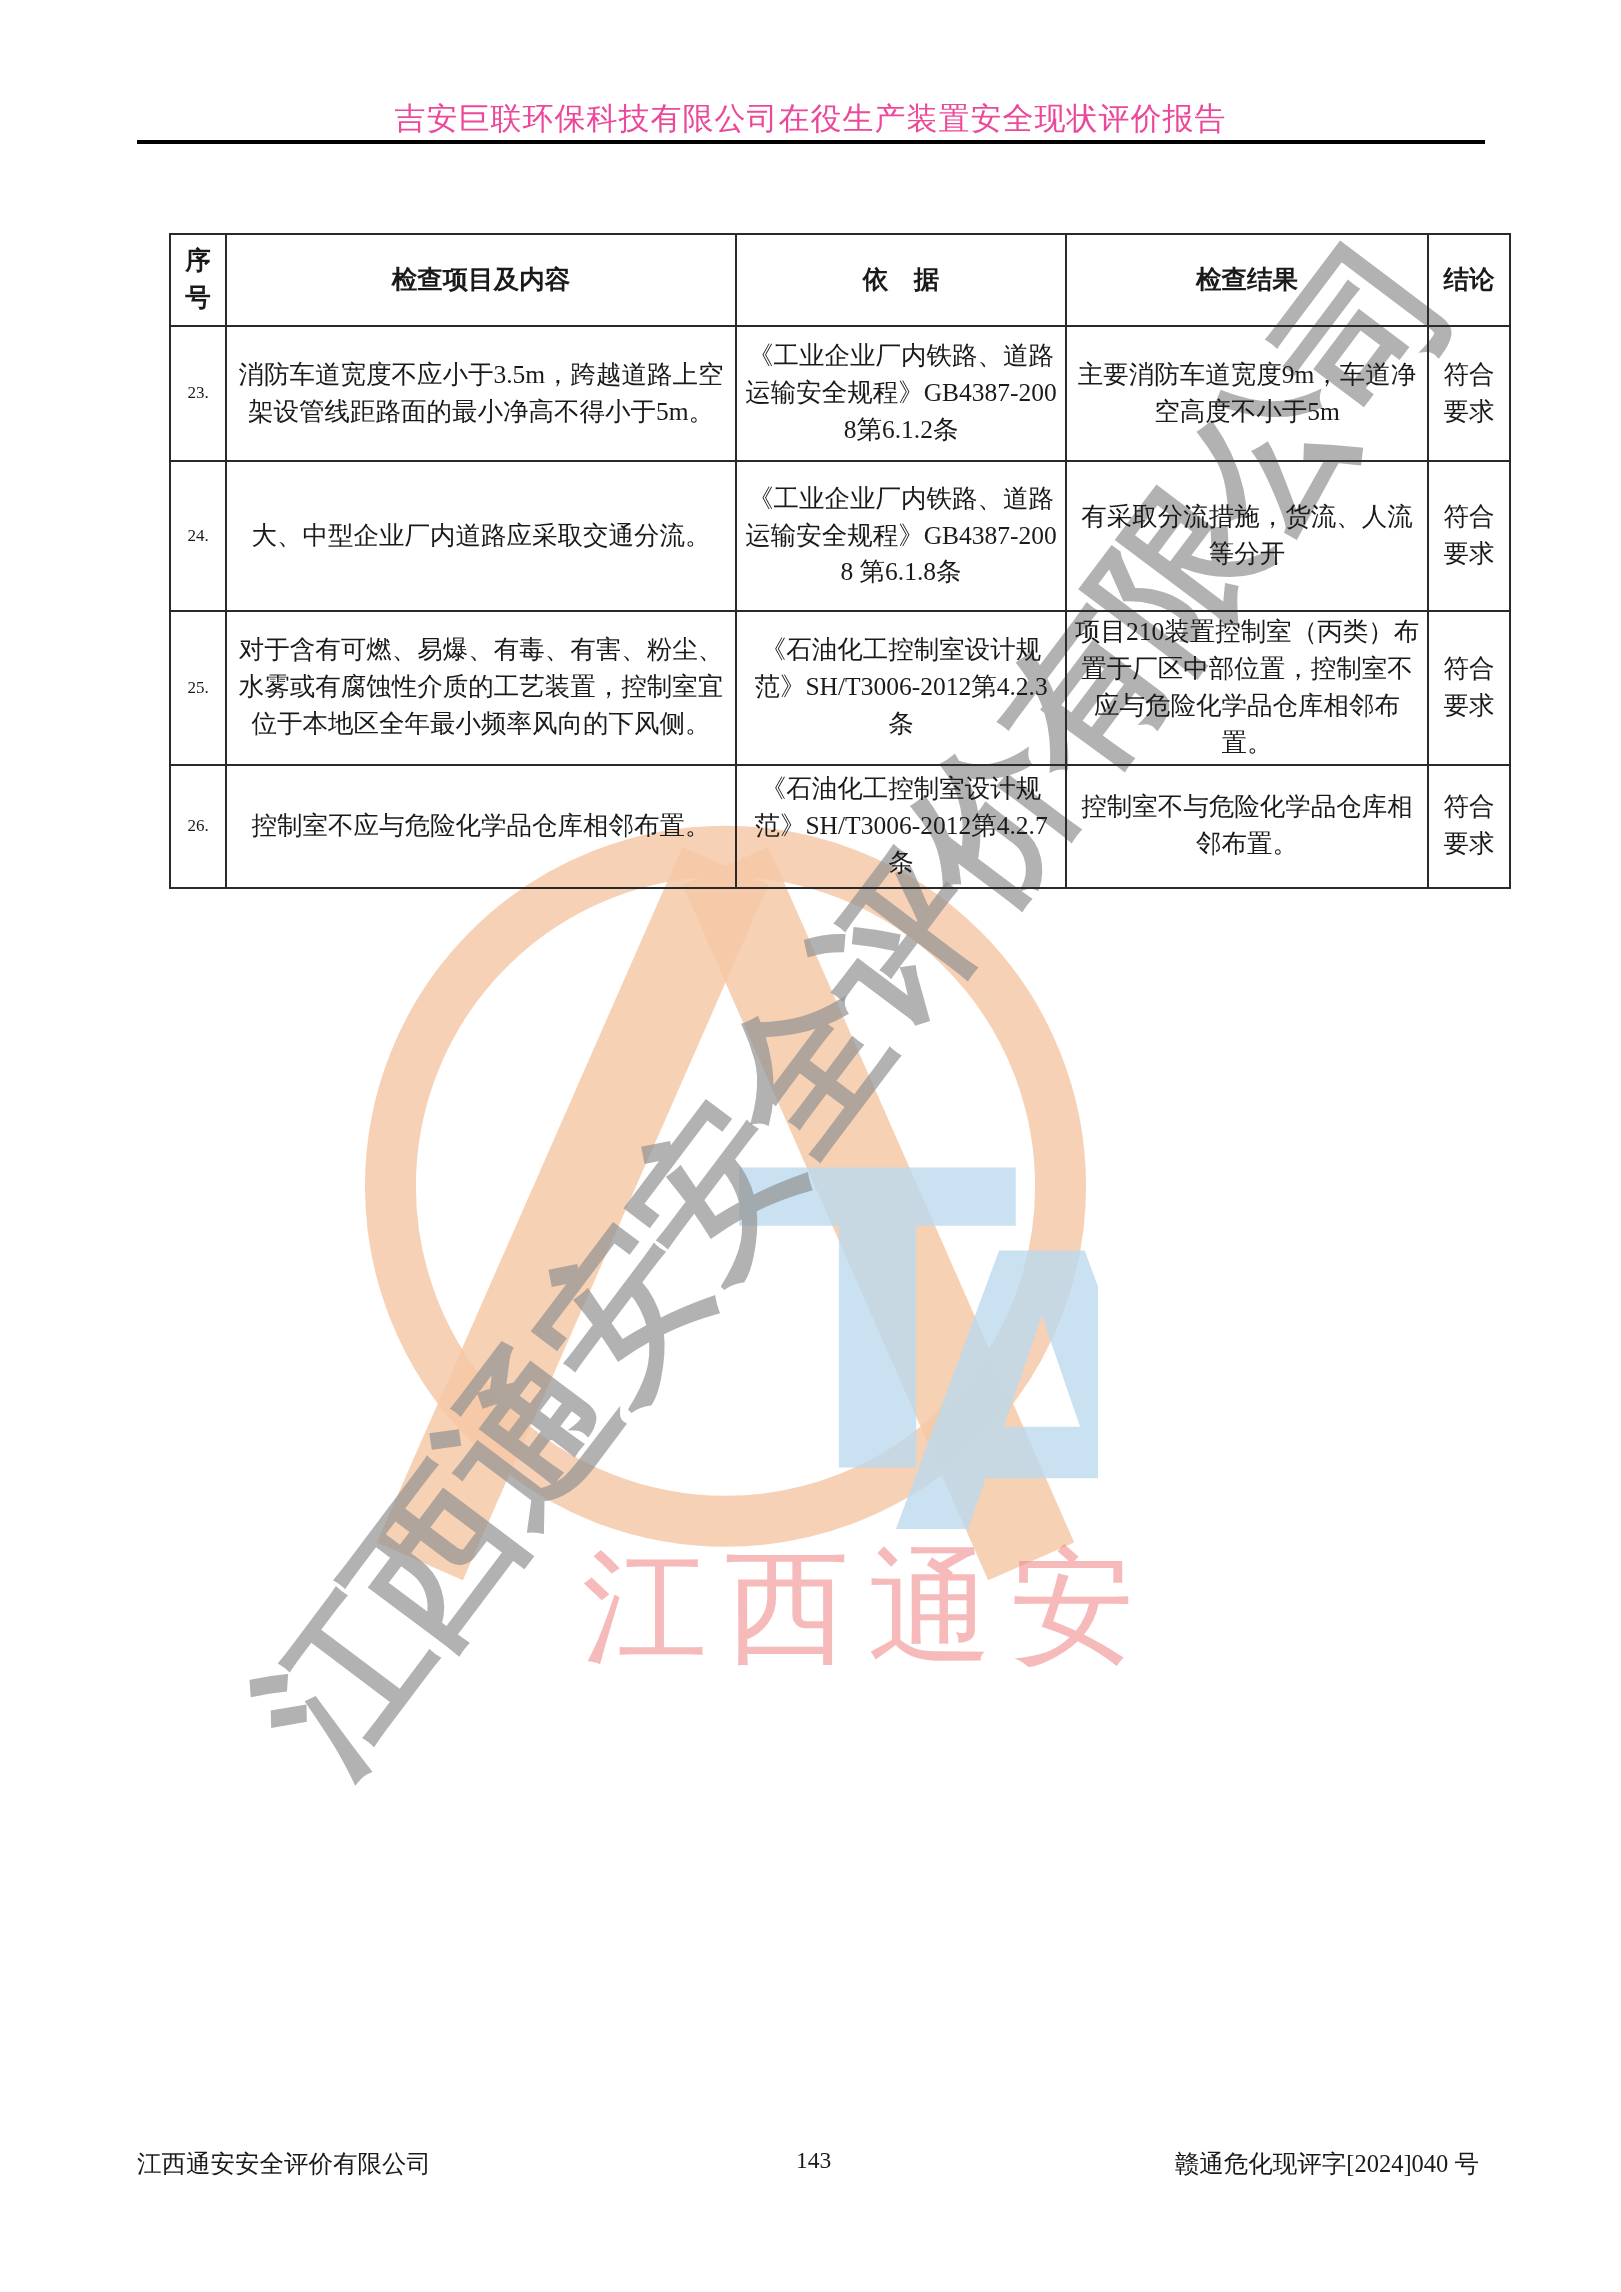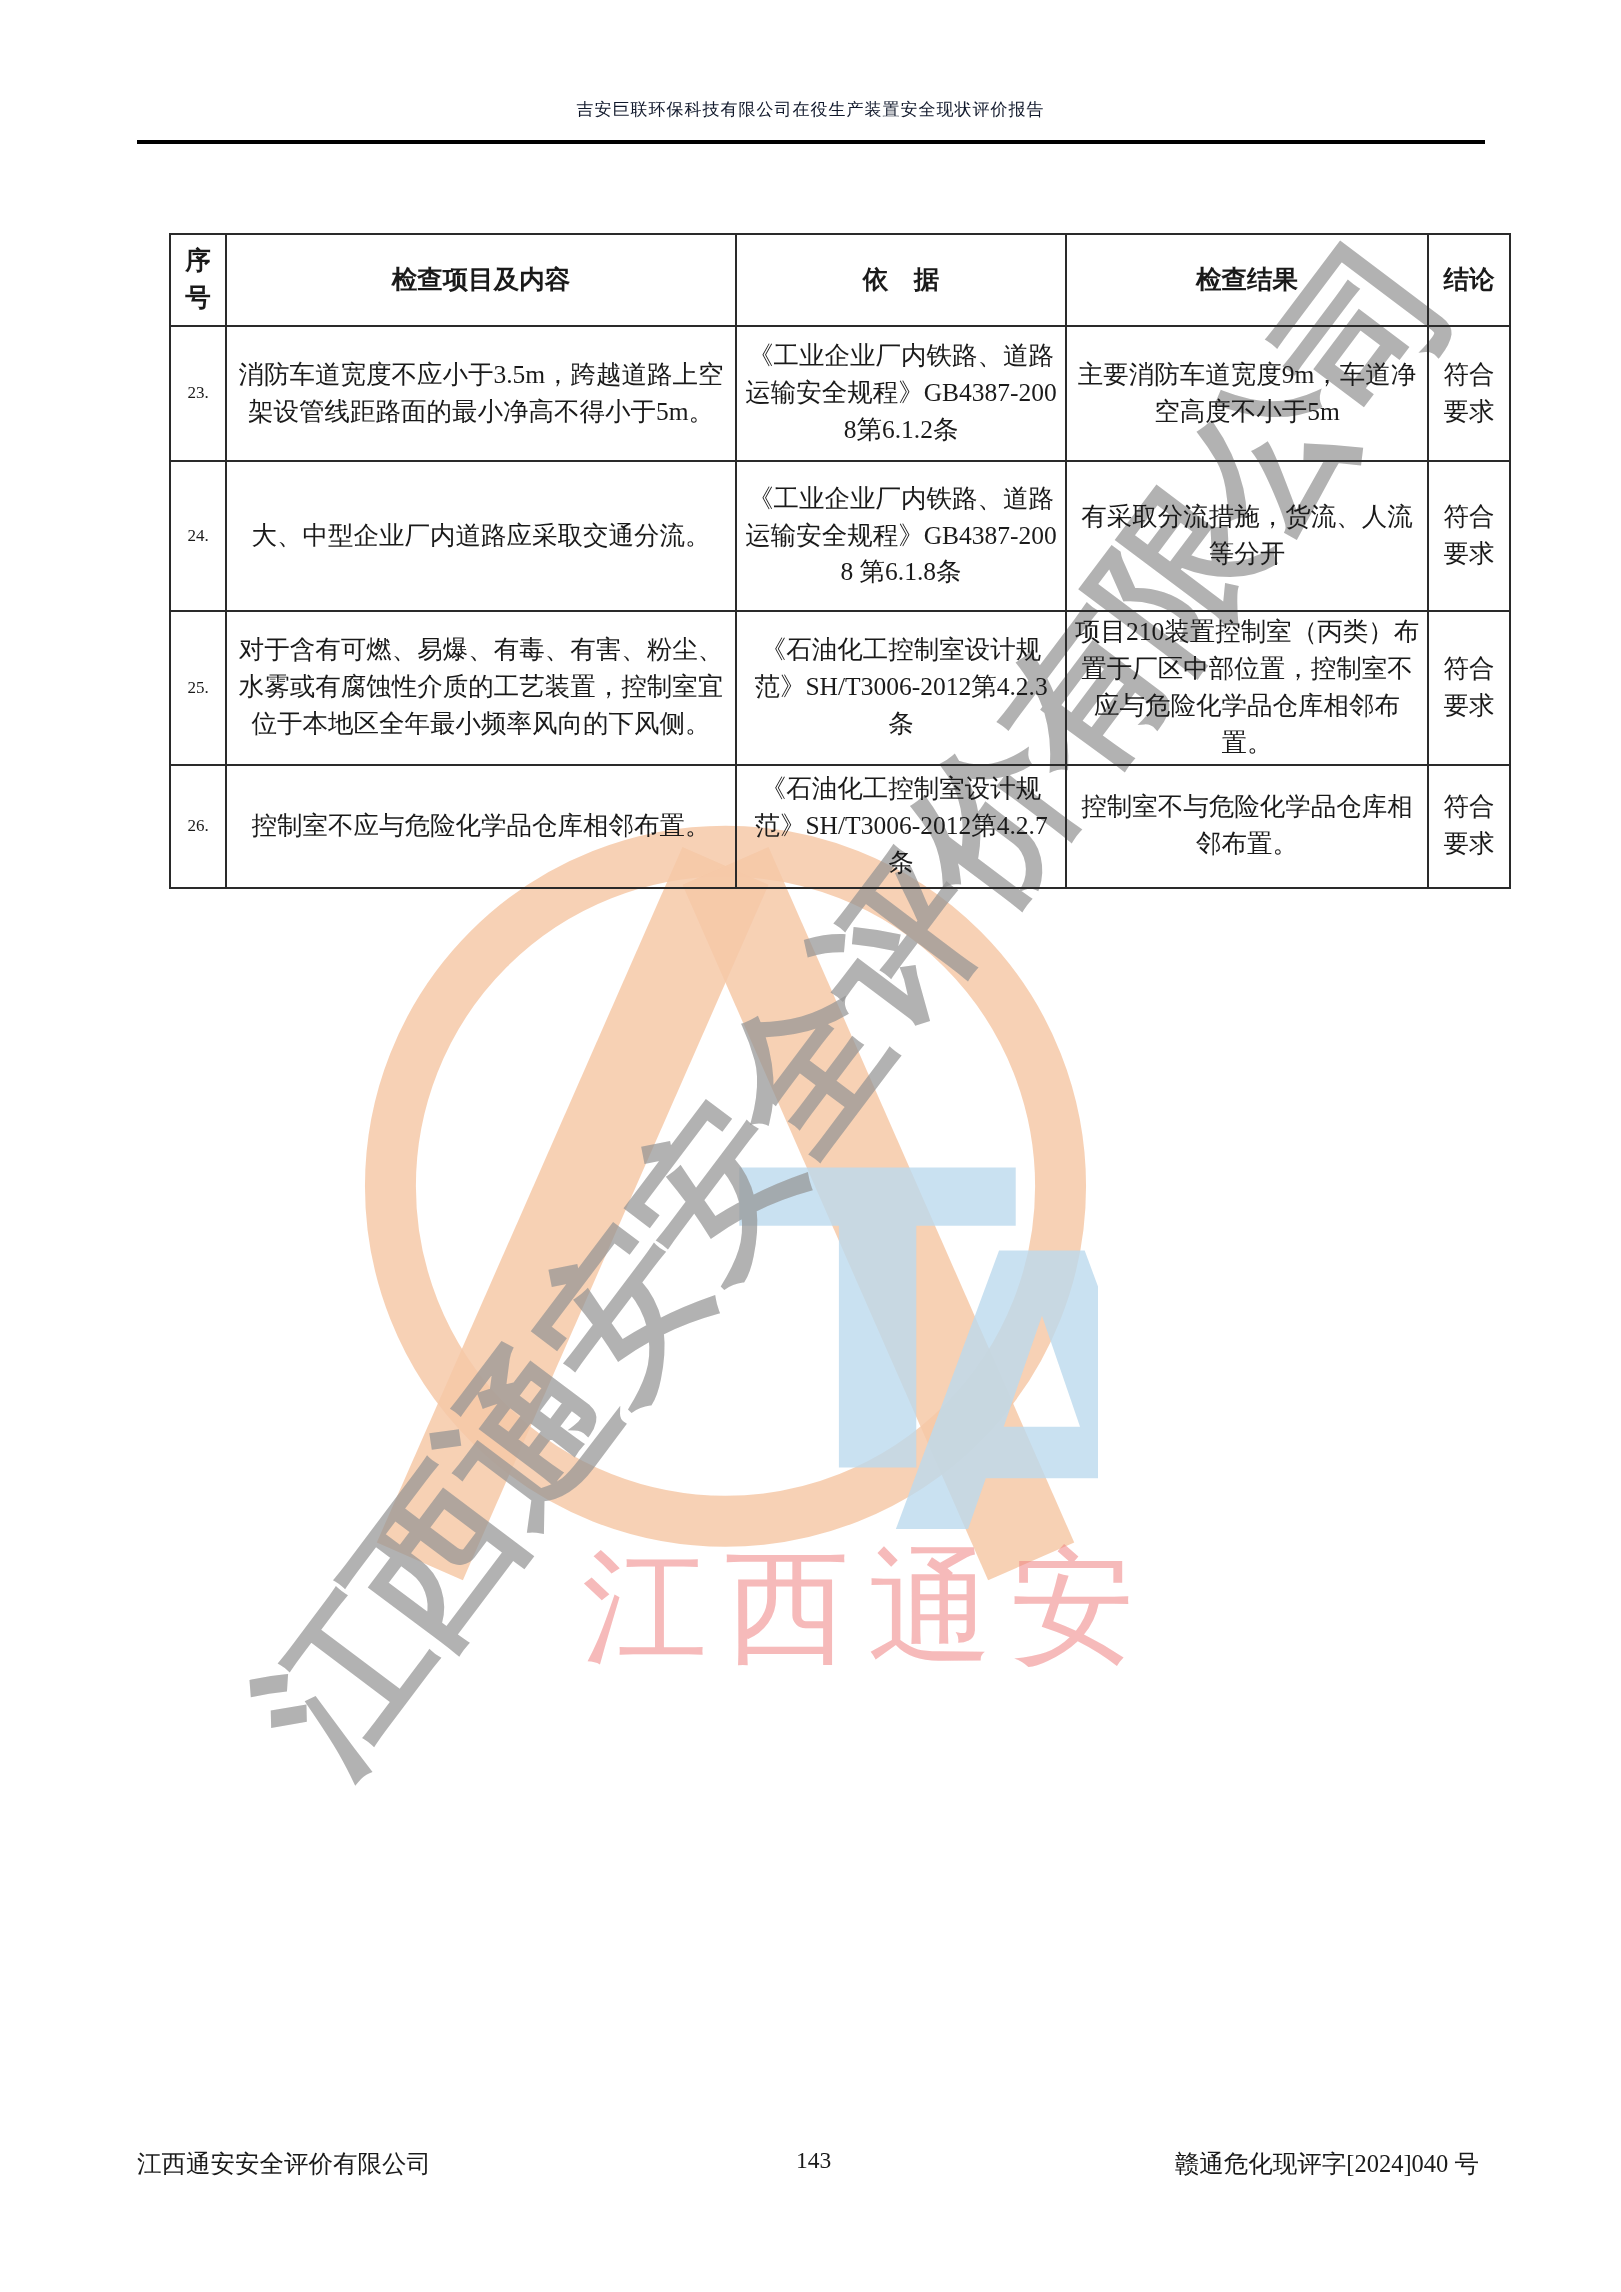--- a/index.html
+++ b/index.html
@@ -25,21 +25,21 @@
     position:absolute;left:582px;top:1525px;
     white-space:nowrap;
     font-family:"DejaVu Sans","Liberation Sans",sans-serif;
     font-weight:400;font-size:125px;letter-spacing:17.6px;
     color:rgba(238,130,130,0.55);
   }
   
   .content{position:absolute;inset:0;z-index:1;}
   .doc-header{
     position:absolute;left:0;top:98px;width:100%;
-    text-align:center;font-size:17px;color:#0f172a;letter-spacing:1px;
+    text-align:center;font-size:31px;color:#ec4899;letter-spacing:1px;
   }
   .doc-rule{
     position:absolute;left:137px;top:140px;width:1348px;height:3.9px;background:#000;
   }
   table.check{
     position:absolute;left:169px;top:189px;
     border-collapse:collapse;table-layout:fixed;
     font-size:25.5px;line-height:1.45;margin-top:44px;
   }
   table.check td,table.check th{

